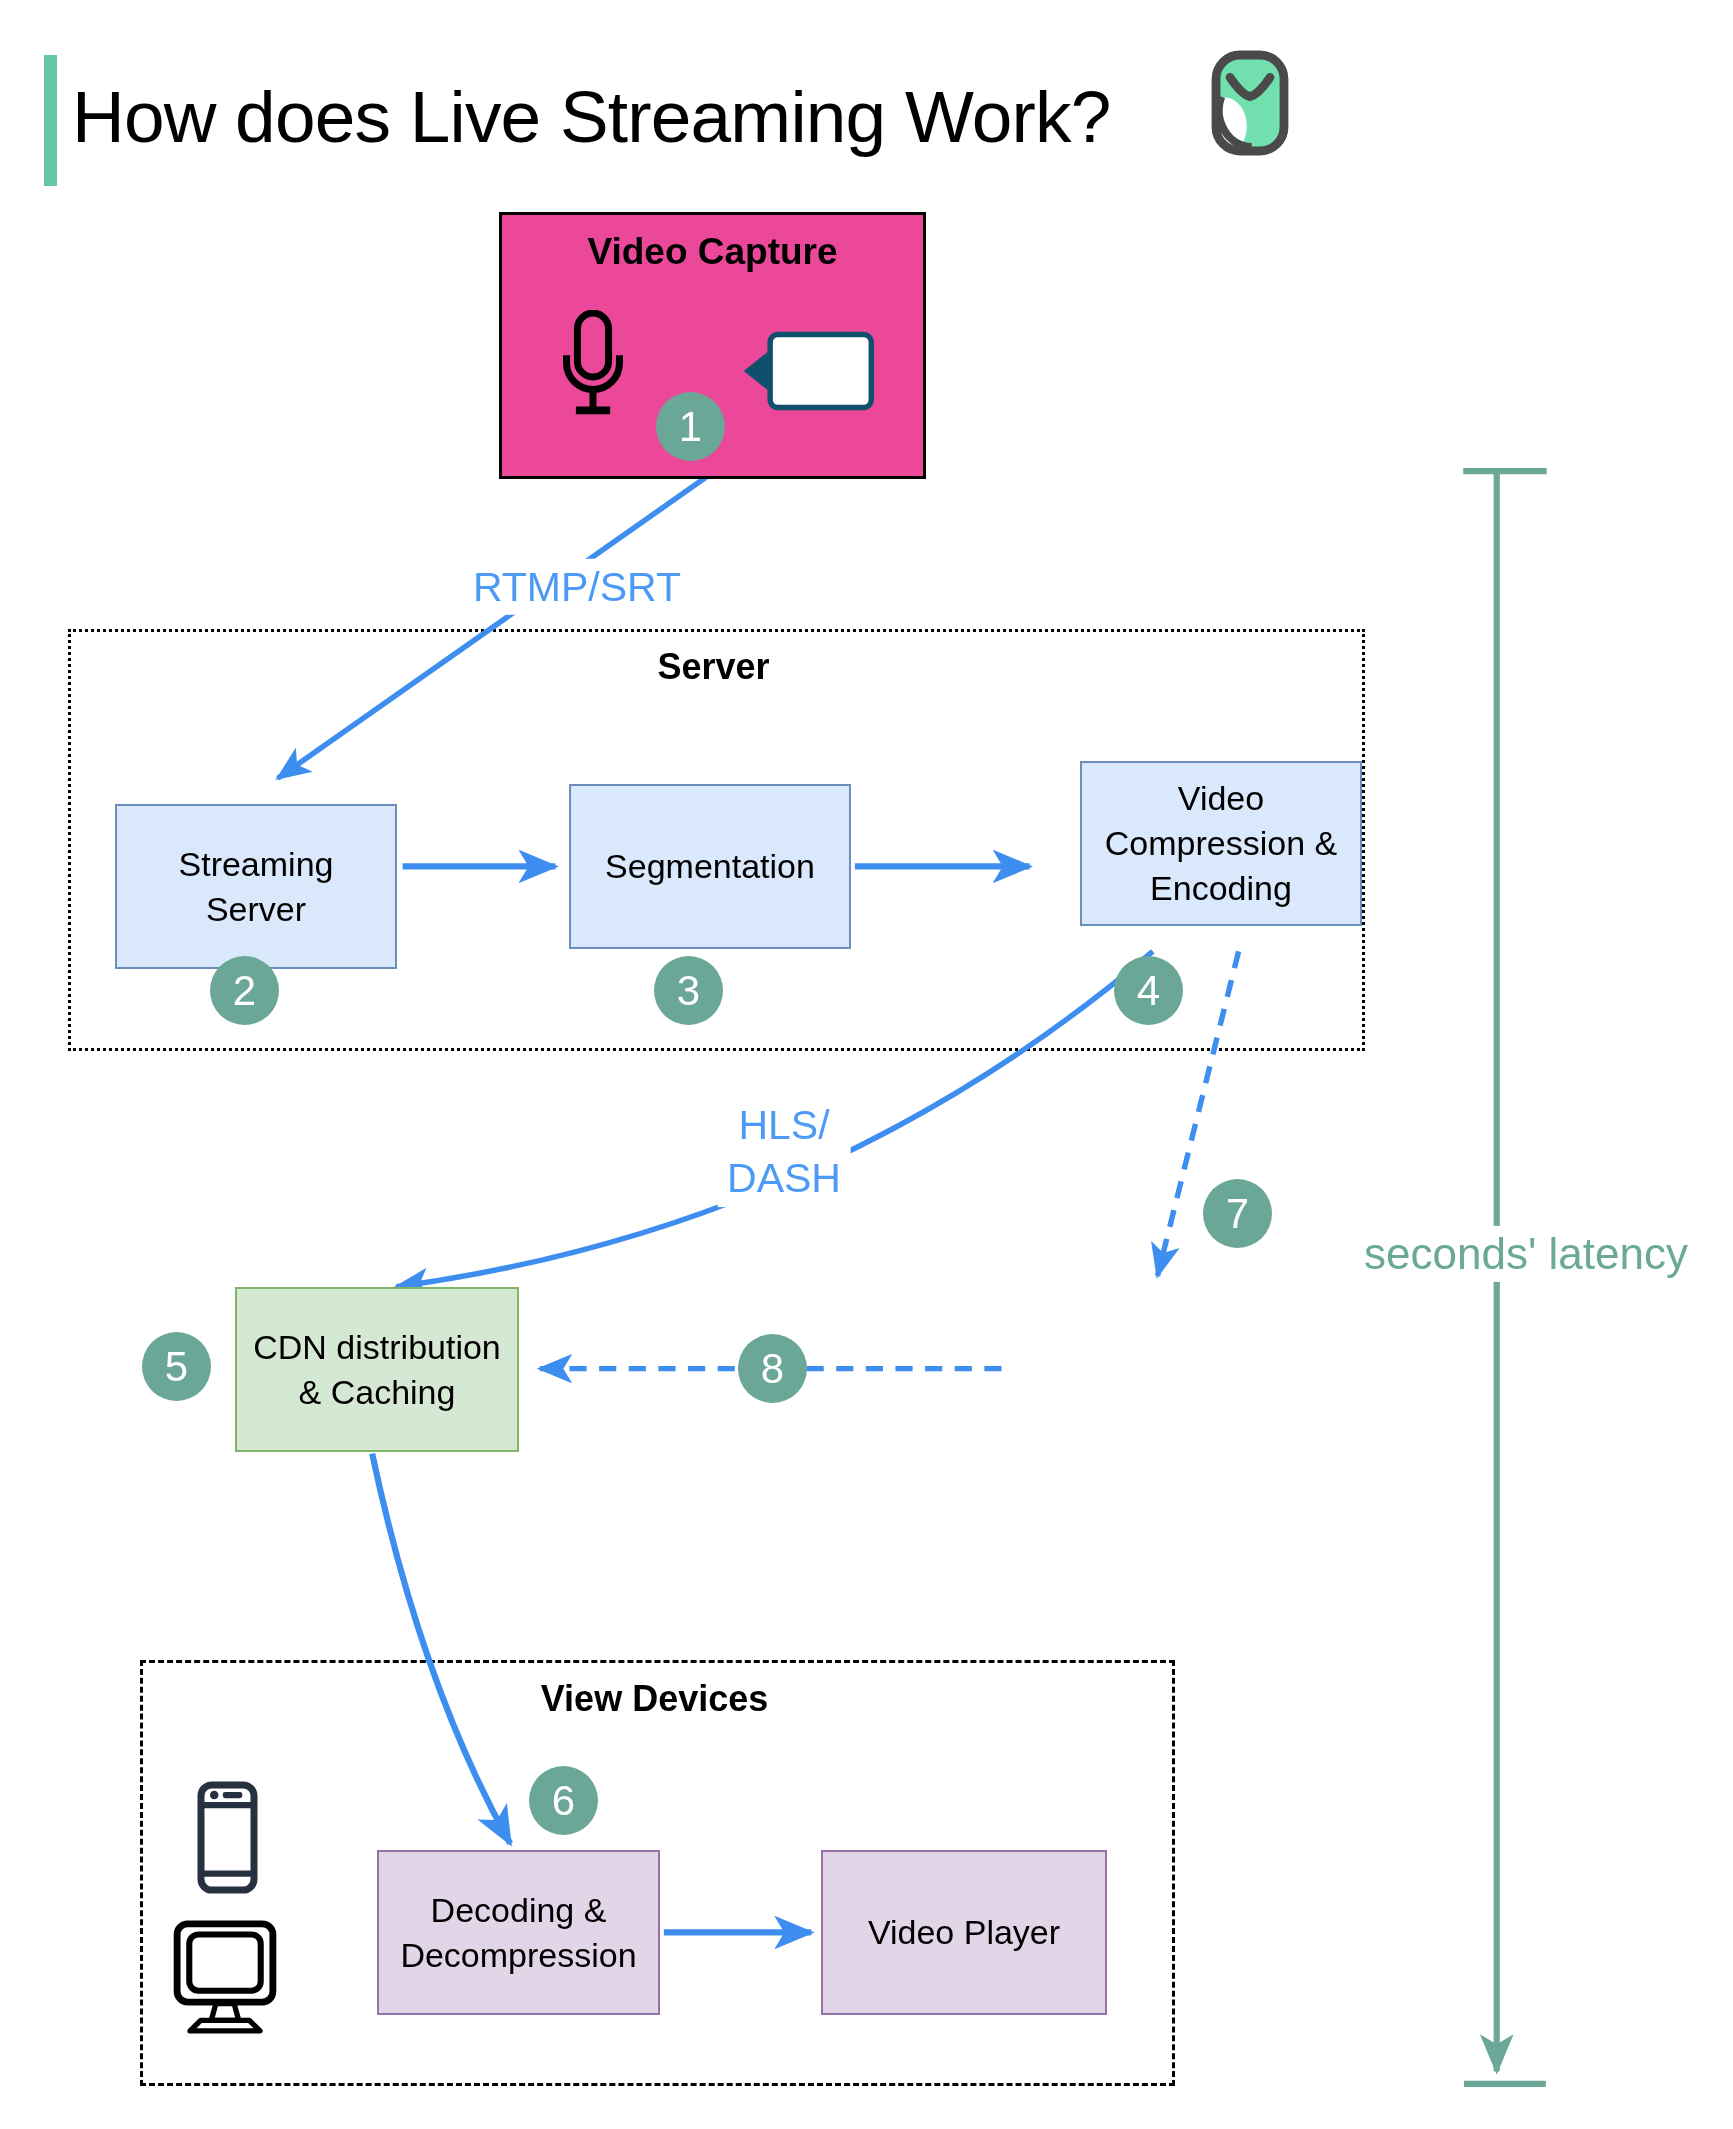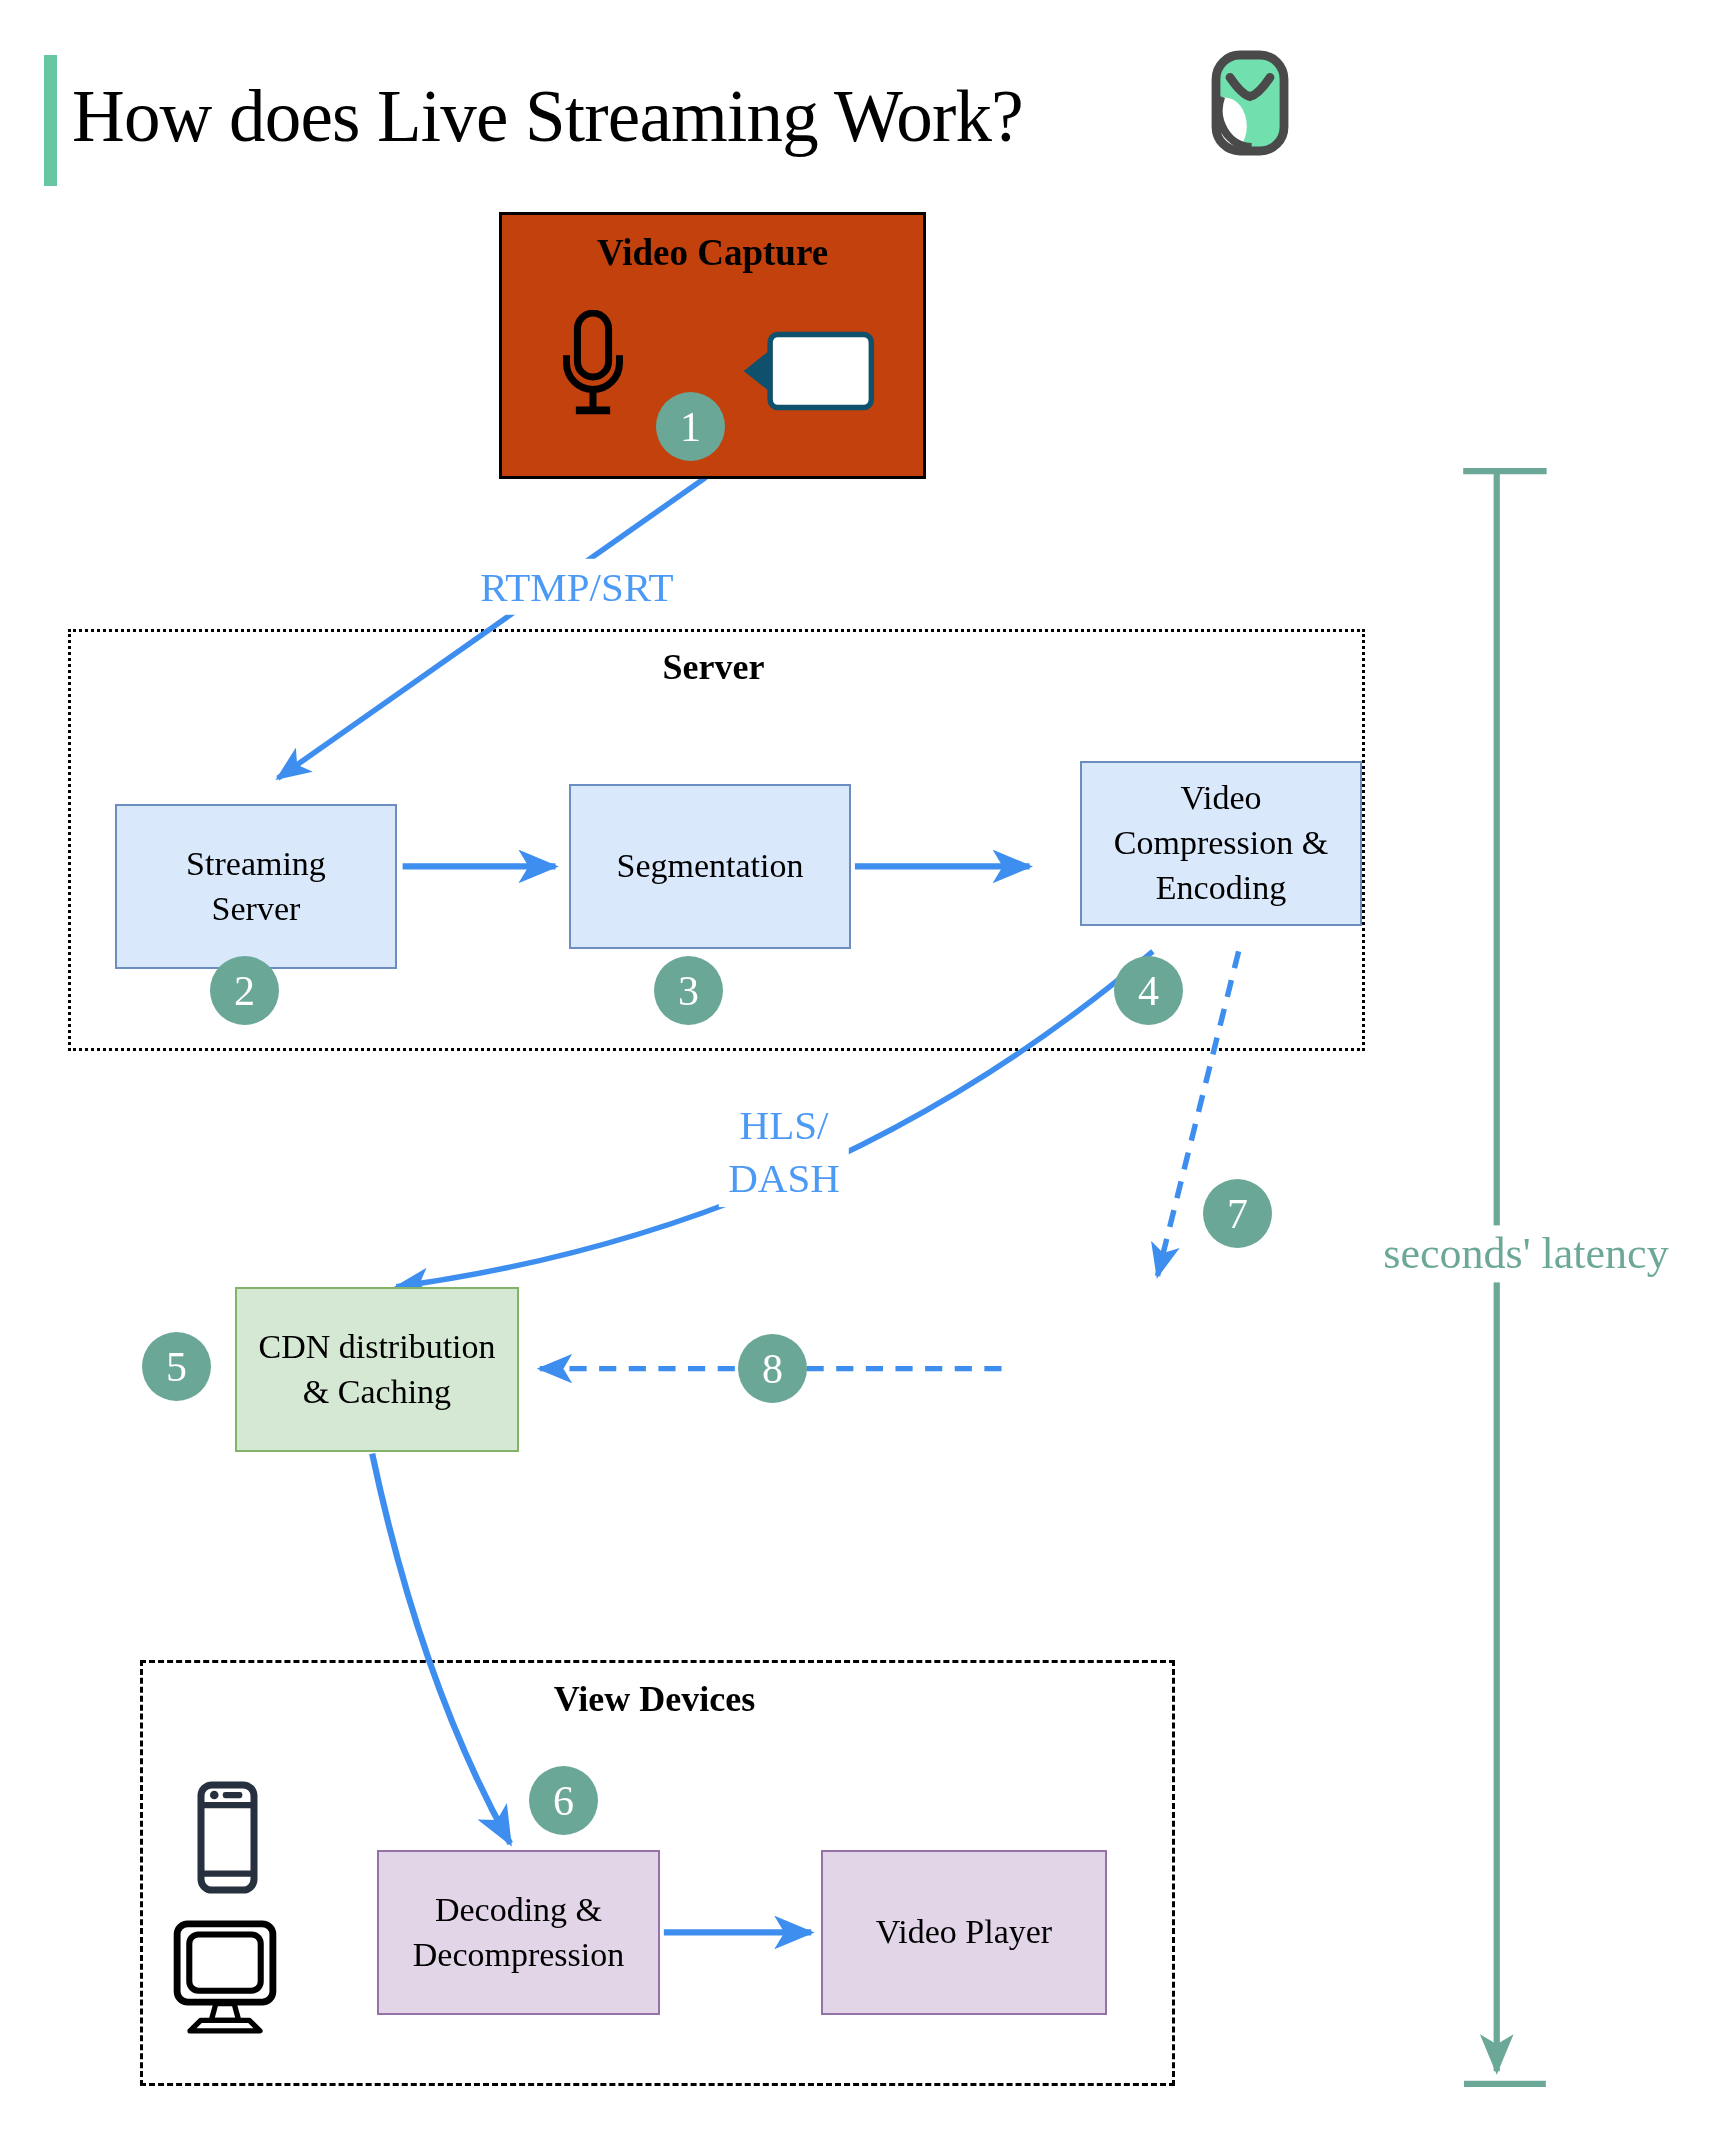--- a/index.html
+++ b/index.html
@@ -1,30 +1,30 @@
 <!DOCTYPE html>
 <html style="font-size:12.5px"><head>
 <meta charset="utf-8">
 <style>
   html,body{margin:0;padding:0;background:#fff;}
   .canvas{position:relative;width:1734px;height:2129px;background:#ffffff;
-          font-family:Liberation Serif, serif;overflow:hidden;}
+          font-family:Liberation Sans, sans-serif;overflow:hidden;}
   svg.edges{position:absolute;left:0;top:0;z-index:1;pointer-events:none;}
   .group{position:absolute;z-index:0;background:transparent;}
   .group.server{border:3.1px dotted #000;}
   .group.devices{border:3.1px dashed #000;}
   .gtitle{position:absolute;z-index:3;font-weight:bold;font-size:36px;color:#000;
           text-align:center;}
   .node{position:absolute;z-index:2;display:flex;align-items:center;justify-content:center;
         text-align:center;white-space:pre-line;font-size:34px;color:#000;line-height:1.32;}
   .node.blue{background:#DAE8FC;border:2.3px solid #6C8EBF;}
   .node.green{background:#D5E8D4;border:2.3px solid #82B366;}
   .node.orange{background:#FFE6CC;border:3.9px solid #D79B00;}
   .node.purple{background:#E1D5E7;border:2.3px solid #9673A6;}
-  .capture-box{position:absolute;z-index:2;background:#c2410c;border:3.1px solid #000;}
+  .capture-box{position:absolute;z-index:2;background:#ec4899;border:3.1px solid #000;}
   .capture-title{position:absolute;z-index:3;width:100%;text-align:center;top:15.6px;
                  font-weight:bold;font-size:37px;color:#000;}
   .badge{position:absolute;z-index:5;width:69px;height:69px;border-radius:50%;
          background:#6AA797;color:#fff;display:flex;align-items:center;justify-content:center;
          font-size:42px;}
   .elabel{position:absolute;z-index:4;transform:translate(-50%,-50%);background:#fff;
           color:#4C9AF5;font-size:41px;line-height:1.3;text-align:center;padding:1.6px 9.4px;}
   .latency{position:absolute;z-index:4;transform:translate(-50%,-50%);background:#fff;
            color:#6CA897;font-size:44px;padding:3.1px 11px;white-space:nowrap;}
   .title-bar{position:absolute;left:44px;top:55px;width:13.3px;height:131px;background:#67C7A3;z-index:3;}

